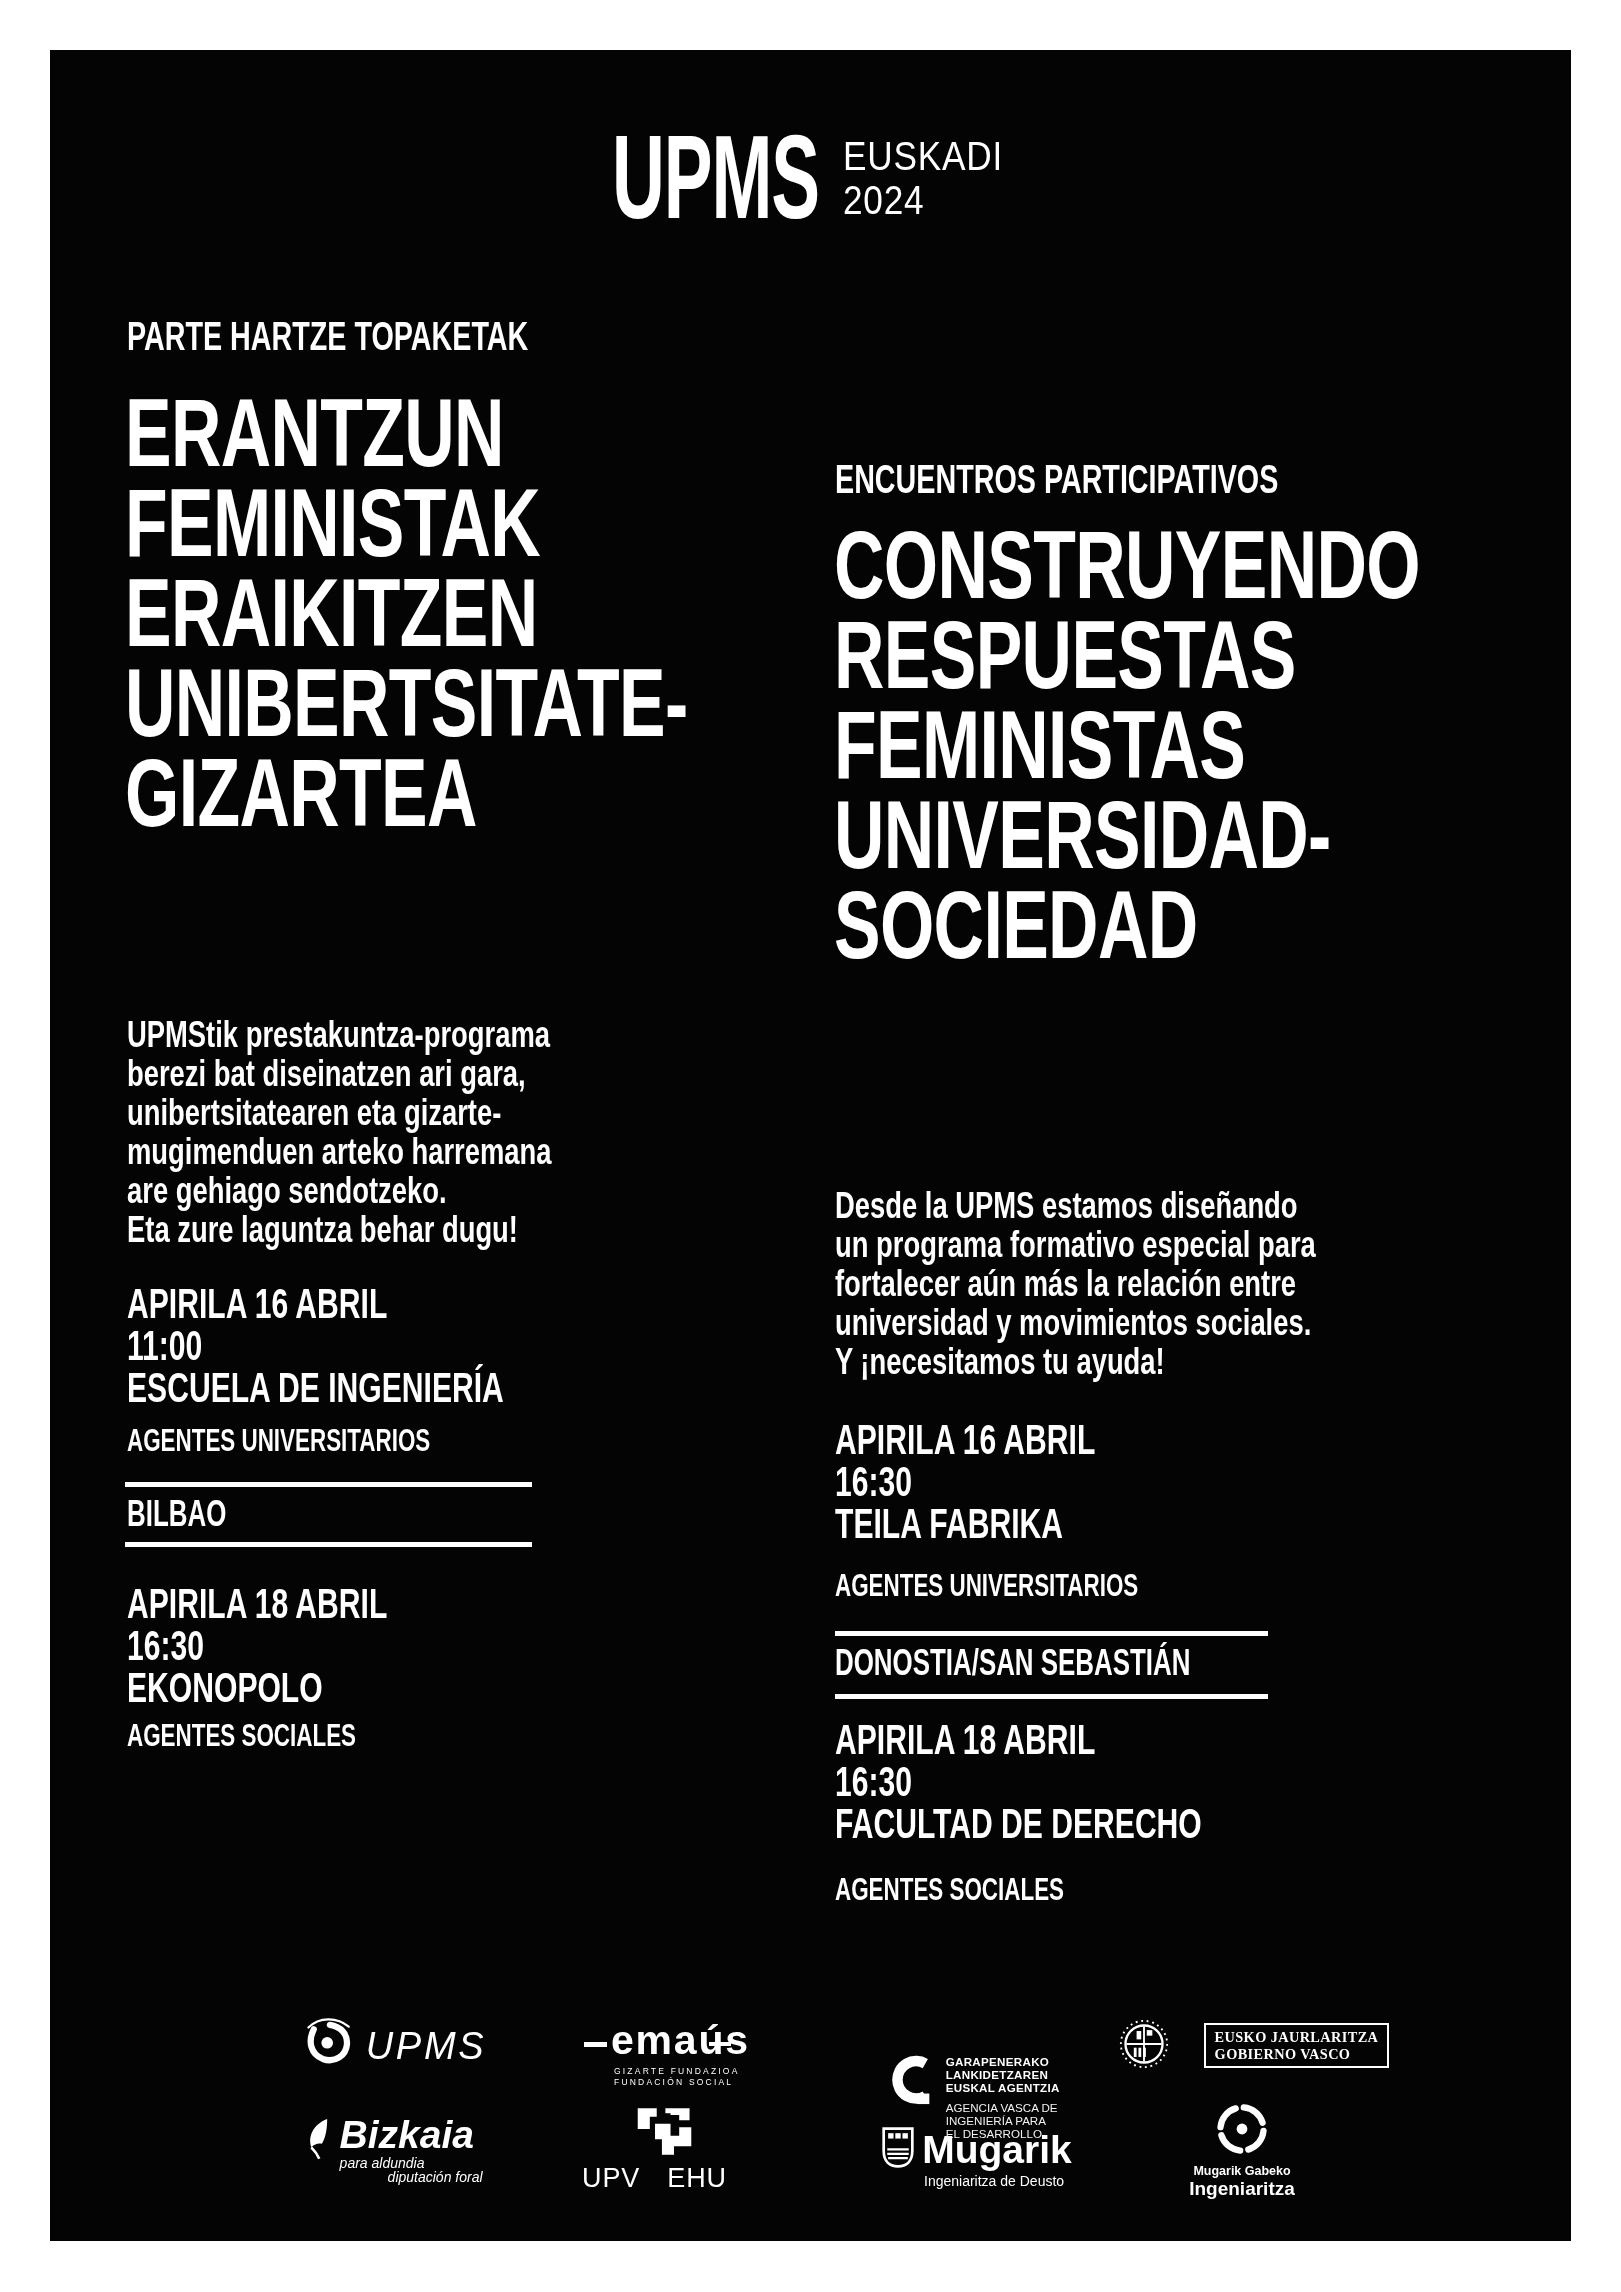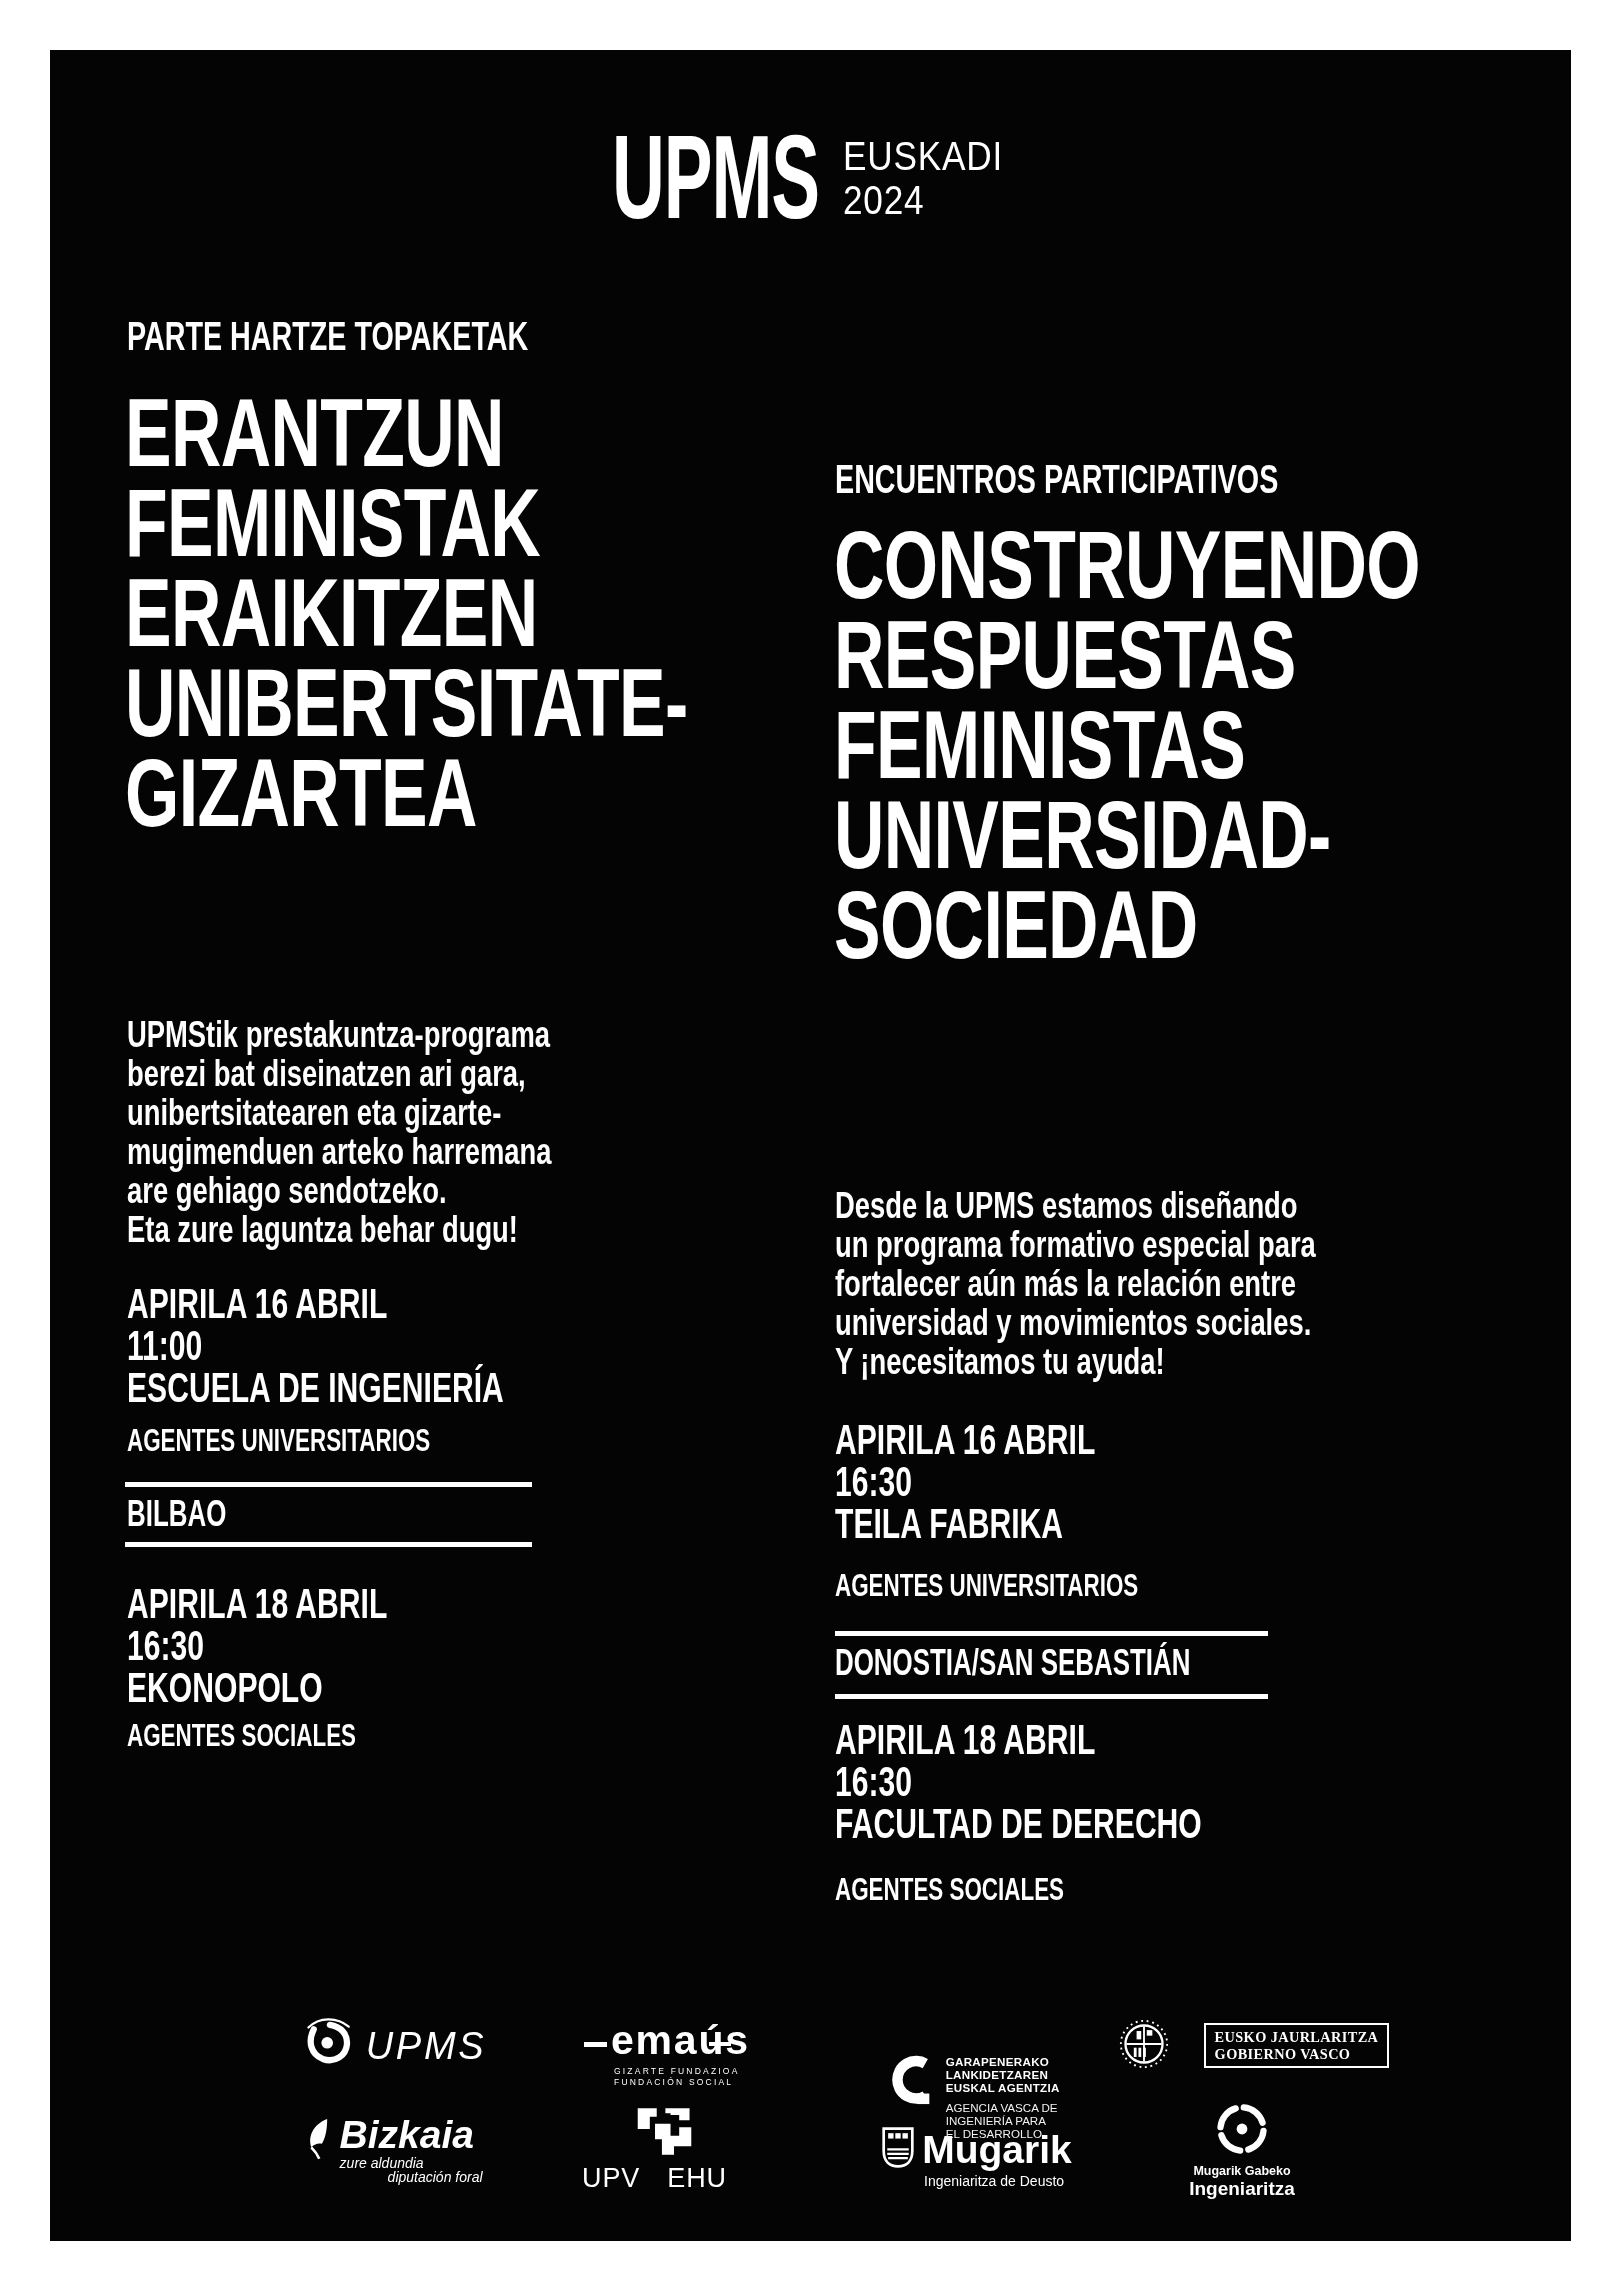--- a/index.html
+++ b/index.html
@@ -208,21 +208,21 @@
 
   <div class="abs logo-row" style="left:256px;top:2067px;align-items:flex-start;">
     <span>
       <svg width="30" height="43" viewBox="0 0 34 48">
         <path d="M24 2 C 8 8 2 22 6 34 C 10 30 14 29 18 30 C 22 24 24 14 24 2 Z" fill="#fff"></path>
         <path d="M6 34 C 10 38 13 42 15 47" stroke="#fff" stroke-width="3" fill="none"></path>
       </svg>
     </span>
     <span style="margin-left:3.6px;">
       <div class="bizkaia-word">Bizkaia</div>
-      <div class="bizkaia-sub">zure aldundia</div>
+      <div class="bizkaia-sub">para aldundia</div>
       <div class="bizkaia-sub" style="margin-top:0;margin-left:48px;">diputación foral</div>
     </span>
   </div>
 
   <div class="abs upv-col" style="left:532px;top:2058px;">
     <span style="margin-left:19.7px;">
       <svg width="57" height="47" viewBox="0 0 66 54">
         <path d="M2 0 H24 V10 H16 V24 H2 Z" fill="#fff"></path>
         <path d="M34 0 H62 V14 H50 V8 H40 V6 H34 Z" fill="#fff"></path>
         <path d="M22 18 H40 V32 H50 V22 H64 V44 H44 V54 H30 V36 H22 Z" fill="#fff"></path>

